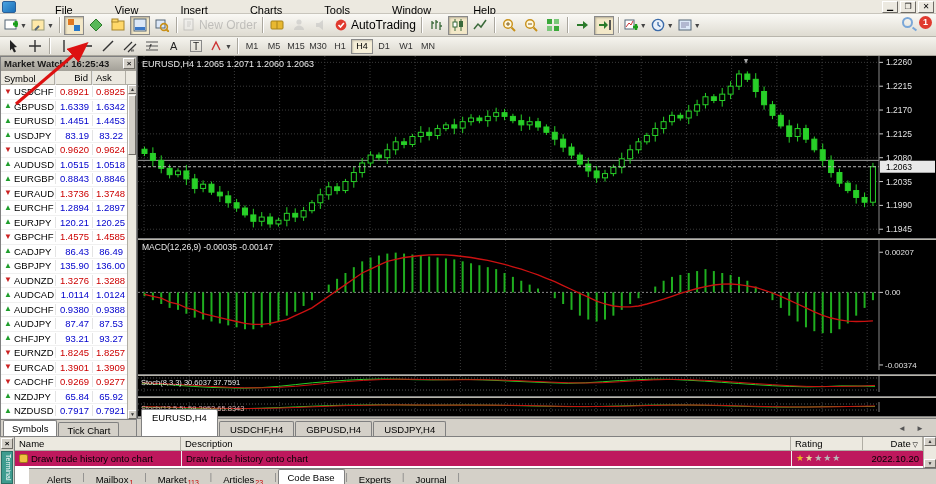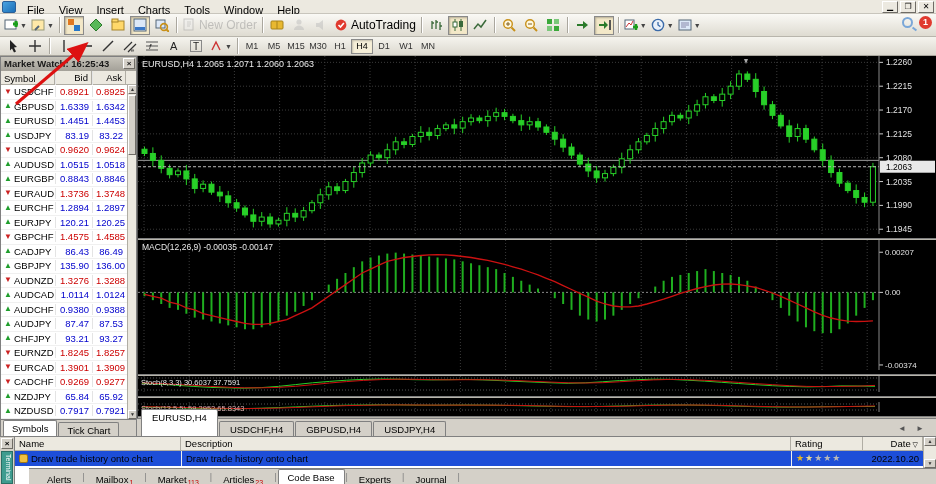--- a/index.html
+++ b/index.html
@@ -2,21 +2,21 @@
 <html><head>
 <meta charset="utf-8">
 <style>
   * { margin:0; padding:0; box-sizing:border-box; font-family:"Liberation Sans", sans-serif; }
   html,body { width:936px; height:484px; overflow:hidden; background:#d4d0c8; }
   #app { position:absolute; left:0; top:0; width:936px; height:484px; background:#d4d0c8; }
 
   
   #menubar { position:absolute; left:0; top:0; width:936px; height:14px; background:#ece9e0; border-bottom:1px solid #c8c5bc; display:flex; align-items:center; font-size:11px; color:#000; }
   #appicon { width:14px; height:12px; margin:0 4px 0 2px; background:linear-gradient(135deg,#4aa3e0,#1b6fb8); border:1px solid #2a5f98; border-radius:2px; }
-  .menu-item { padding:4px 7px; height:13px; line-height:13px; cursor:default; }
+  .menu-item { padding:4px 7px; height:13px; line-height:13px; cursor:default;margin-left:28px; }
   #wincontrols { position:absolute; right:2px; top:1px; display:flex; gap:2px; }
   .winbtn { width:16px; height:12px; background:#ece9e0; border:1px solid; border-color:#fff #6f6c66 #6f6c66 #fff; font-size:8px; line-height:10px; text-align:center; color:#000; }
 
   
   #toolbar1 { position:absolute; left:0; top:14px; width:936px; height:23px; background:linear-gradient(#faf9f5,#dedbd1); border-bottom:1px solid #b8b5ac; display:flex; align-items:center; padding-left:2px; }
   #toolbar2 { position:absolute; left:0; top:37px; width:936px; height:19px; background:linear-gradient(#f5f4ee,#dcd9cf); border-bottom:1px solid #a8a59c; display:flex; align-items:center; padding-left:2px; }
   .tbtn { min-width:20px; height:19px; margin:0 1px; border:1px solid transparent; display:flex; align-items:center; justify-content:center; font-size:10px; color:#333; position:relative; }
   .tbtn.pressed { border-color:#8a8a8a; background:#f3e8c8; box-shadow:inset 1px 1px 2px rgba(0,0,0,.25); }
   .tbtn.disabled { opacity:.45; }
   .tsep { width:1px; height:16px; background:#aaa79e; margin:0 3px; box-shadow:1px 0 0 #fff; }
@@ -66,21 +66,21 @@
   #ctscroll { position:absolute; right:6px; bottom:3px; font-size:8px; color:#555; letter-spacing:4px; }
 
   
   #terminal { position:absolute; left:0; top:436px; width:936px; height:48px; background:#d4d0c8; border-top:1px solid #808080; }
   #term-strip { position:absolute; left:0; top:0; width:14px; height:48px; background:#d4d0c8; }
   #term-close { width:12px; height:11px; margin:1px; background:#d4d0c8; border:1px solid; border-color:#fff #6f6c66 #6f6c66 #fff; font-size:8px; line-height:9px; text-align:center; font-weight:bold; color:#000; }
   #term-vlabel { position:absolute; left:1px; top:14px; width:12px; height:33px; background:#3f9c8f; color:#fff; font-size:7px; writing-mode:vertical-rl; text-align:center; overflow:hidden; border:1px solid #2a7065; }
   #term-main { position:absolute; left:14px; top:0; width:922px; height:48px; background:#fff; border-left:1px solid #808080; }
   #term-header { display:flex; height:14px; background:#ece9e0; border-bottom:1px solid #b0ada4; font-size:9.5px; color:#000; }
   .thc { border-right:1px solid #b0ada4; padding:1px 4px; height:14px; }
-  #term-row { display:flex; height:15px; font-size:9.5px; align-items:center; background:#1d4ed8; }
+  #term-row { display:flex; height:15px; font-size:9.5px; align-items:center; background:#be185d; }
   .trc { padding:0 4px; white-space:nowrap; overflow:hidden; height:15px; line-height:15px; }
   .star { font-size:9px; letter-spacing:1px; }
   .st-full { color:#e8b820; } .st-half { color:#e8d890; } .st-empty { color:#b8b8b8; }
   #scrollico { display:inline-block; width:9px; height:9px; background:#f0c040; border:1px solid #a07818; border-radius:2px; margin-right:3px; vertical-align:-1px; }
   #term-tabs { position:absolute; left:14px; top:31px; width:922px; height:17px; background:#d4d0c8; border-top:1px solid #808080; display:flex; align-items:flex-end; font-size:9.5px; padding-left:8px; }
   .ttab { padding:1px 9px; height:14px; line-height:13px; color:#000; border:1px solid transparent; position:relative; }
   .ttab.active { background:#fff; border:1px solid #808080; border-bottom:none; height:16px; border-radius:2px 2px 0 0; }
   .tbadge { color:#cc0000; font-size:7px; vertical-align:-2px; margin-left:1px; }
   .ttab-sep { color:#808080; align-self:center; margin:0 1px; font-size:9px; }
   #term-vscroll { position:absolute; right:0; top:0; width:13px; height:31px; background:#ece9e0; border-left:1px solid #b0ada4; }
@@ -343,21 +343,21 @@
   </div>
 
   <div id="marketwatch">
     <div id="mw-title">
       <span>Market Watch: 16:25:43</span>
       <span id="mw-close">×</span>
     </div>
     <div id="mw-header">
         <div class="mwh c-sym">Symbol</div>
         <div class="mwh c-bid" style="text-align: right;">Bid</div>
-        <div class="mwh c-ask" style="text-align: right;">Ask</div>
+        <div class="mwh c-ask" style="text-align: left;">Ask</div>
       </div>
     <div id="mw-rows">
 
     <div class="mwrow">
           <div class="mwc c-sym">
             <span class="arr dn">▼</span>
             <span>USDCHF</span>
           </div>
           <div class="mwc c-bid pred">0.8921</div>
           <div class="mwc c-ask pred">0.8925</div>

